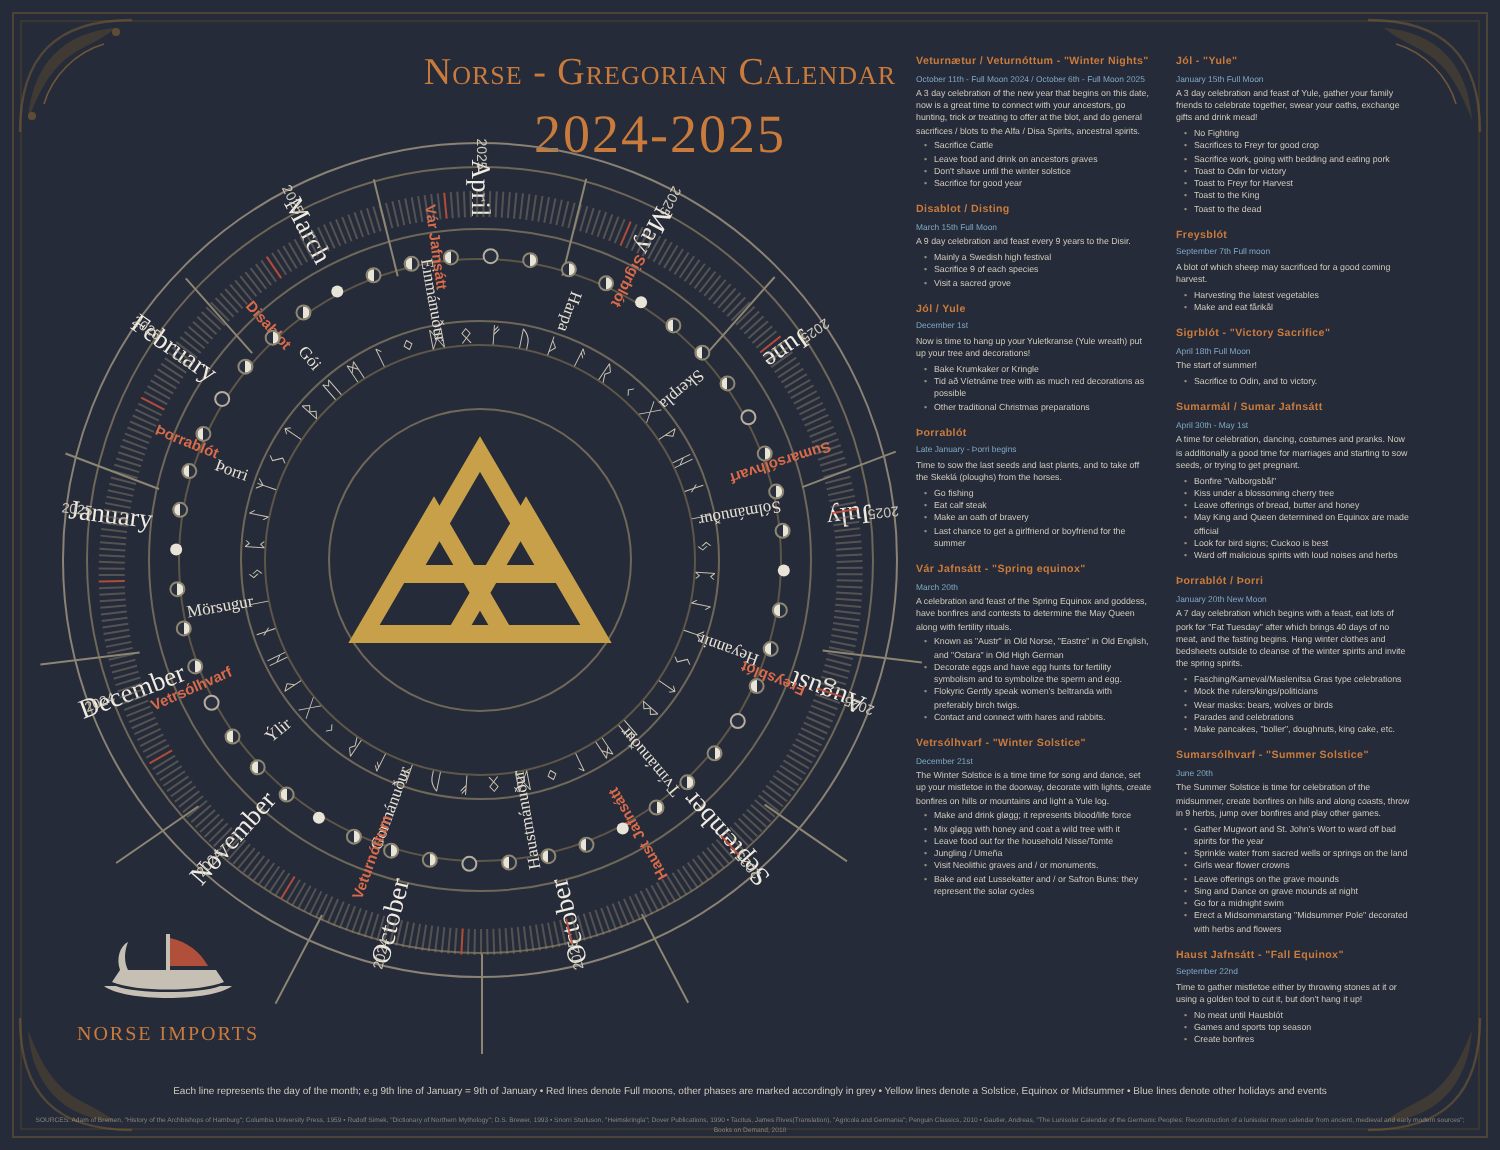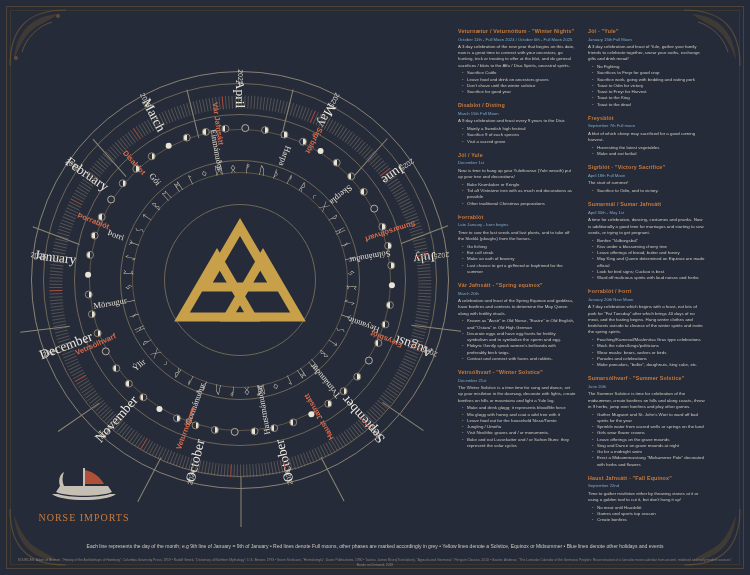--- a/index.html
+++ b/index.html
@@ -136,20 +136,22 @@
     <path d="M2 58 C2 20 20 2 58 2" stroke="#8a6a34" fill="none" stroke-width="1.2"></path>
     <path d="M6 52 C8 24 24 8 50 6 C40 14 30 16 22 24 C14 32 10 42 6 52Z" fill="#7a5c2c" opacity=".7"></path>
   </svg>
   <svg class="flourish fl-br" viewBox="0 0 80 60">
     <path d="M2 58 C2 20 20 2 58 2" stroke="#8a6a34" fill="none" stroke-width="1.2"></path>
     <path d="M6 52 C8 24 24 8 50 6 C40 14 30 16 22 24 C14 32 10 42 6 52Z" fill="#7a5c2c" opacity=".7"></path>
   </svg>
 </div>
 
 <div class="title-wrap">
+  <div class="title">Norse - Gregorian Calendar</div>
+  <div class="years">2024-2025</div>
 </div>
 
 <div class="wheel">
   <div class="ring r1"></div>
   <div class="ring r2"></div>
   <div class="ring r3"></div>
   <div class="ring r4"></div>
   <div class="ring r5"></div>
   <div class="ring r6"></div>
   <div class="ring r7"></div>

